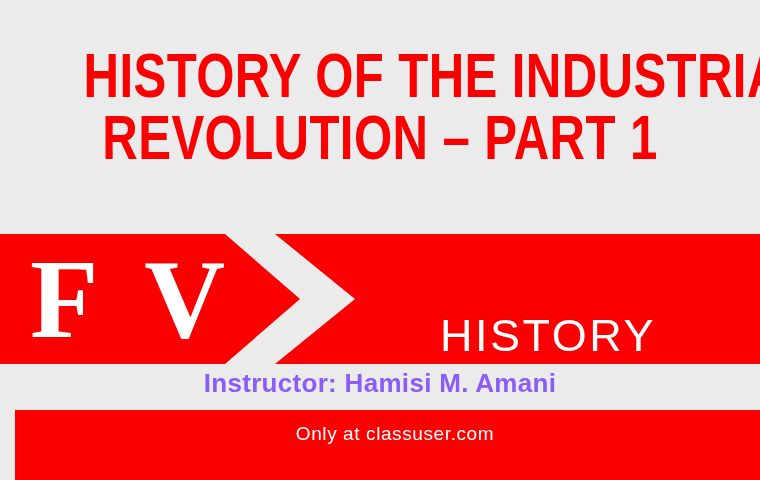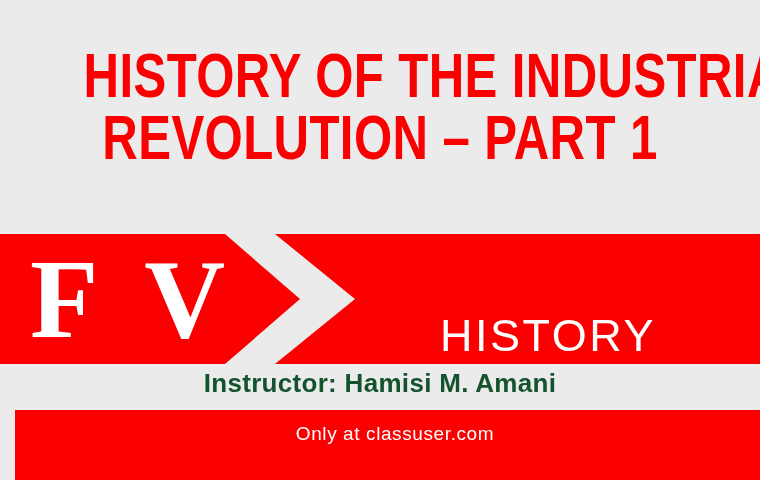--- a/index.html
+++ b/index.html
@@ -104,21 +104,21 @@
     margin-top: 36px;
   }
 
   
   #instructor-line {
     position: absolute;
     left: 0;
     top: 368px;
     width: 760px;
     text-align: center;
-    color: #14532d;
+    color: #8b5cf6;
     font-family: "Liberation Sans", sans-serif;
     font-weight: bold;
     font-size: 26px;
     line-height: 30px;
     letter-spacing: 0.3px;
   }
 
   
   #footer-bar {
     position: absolute;

